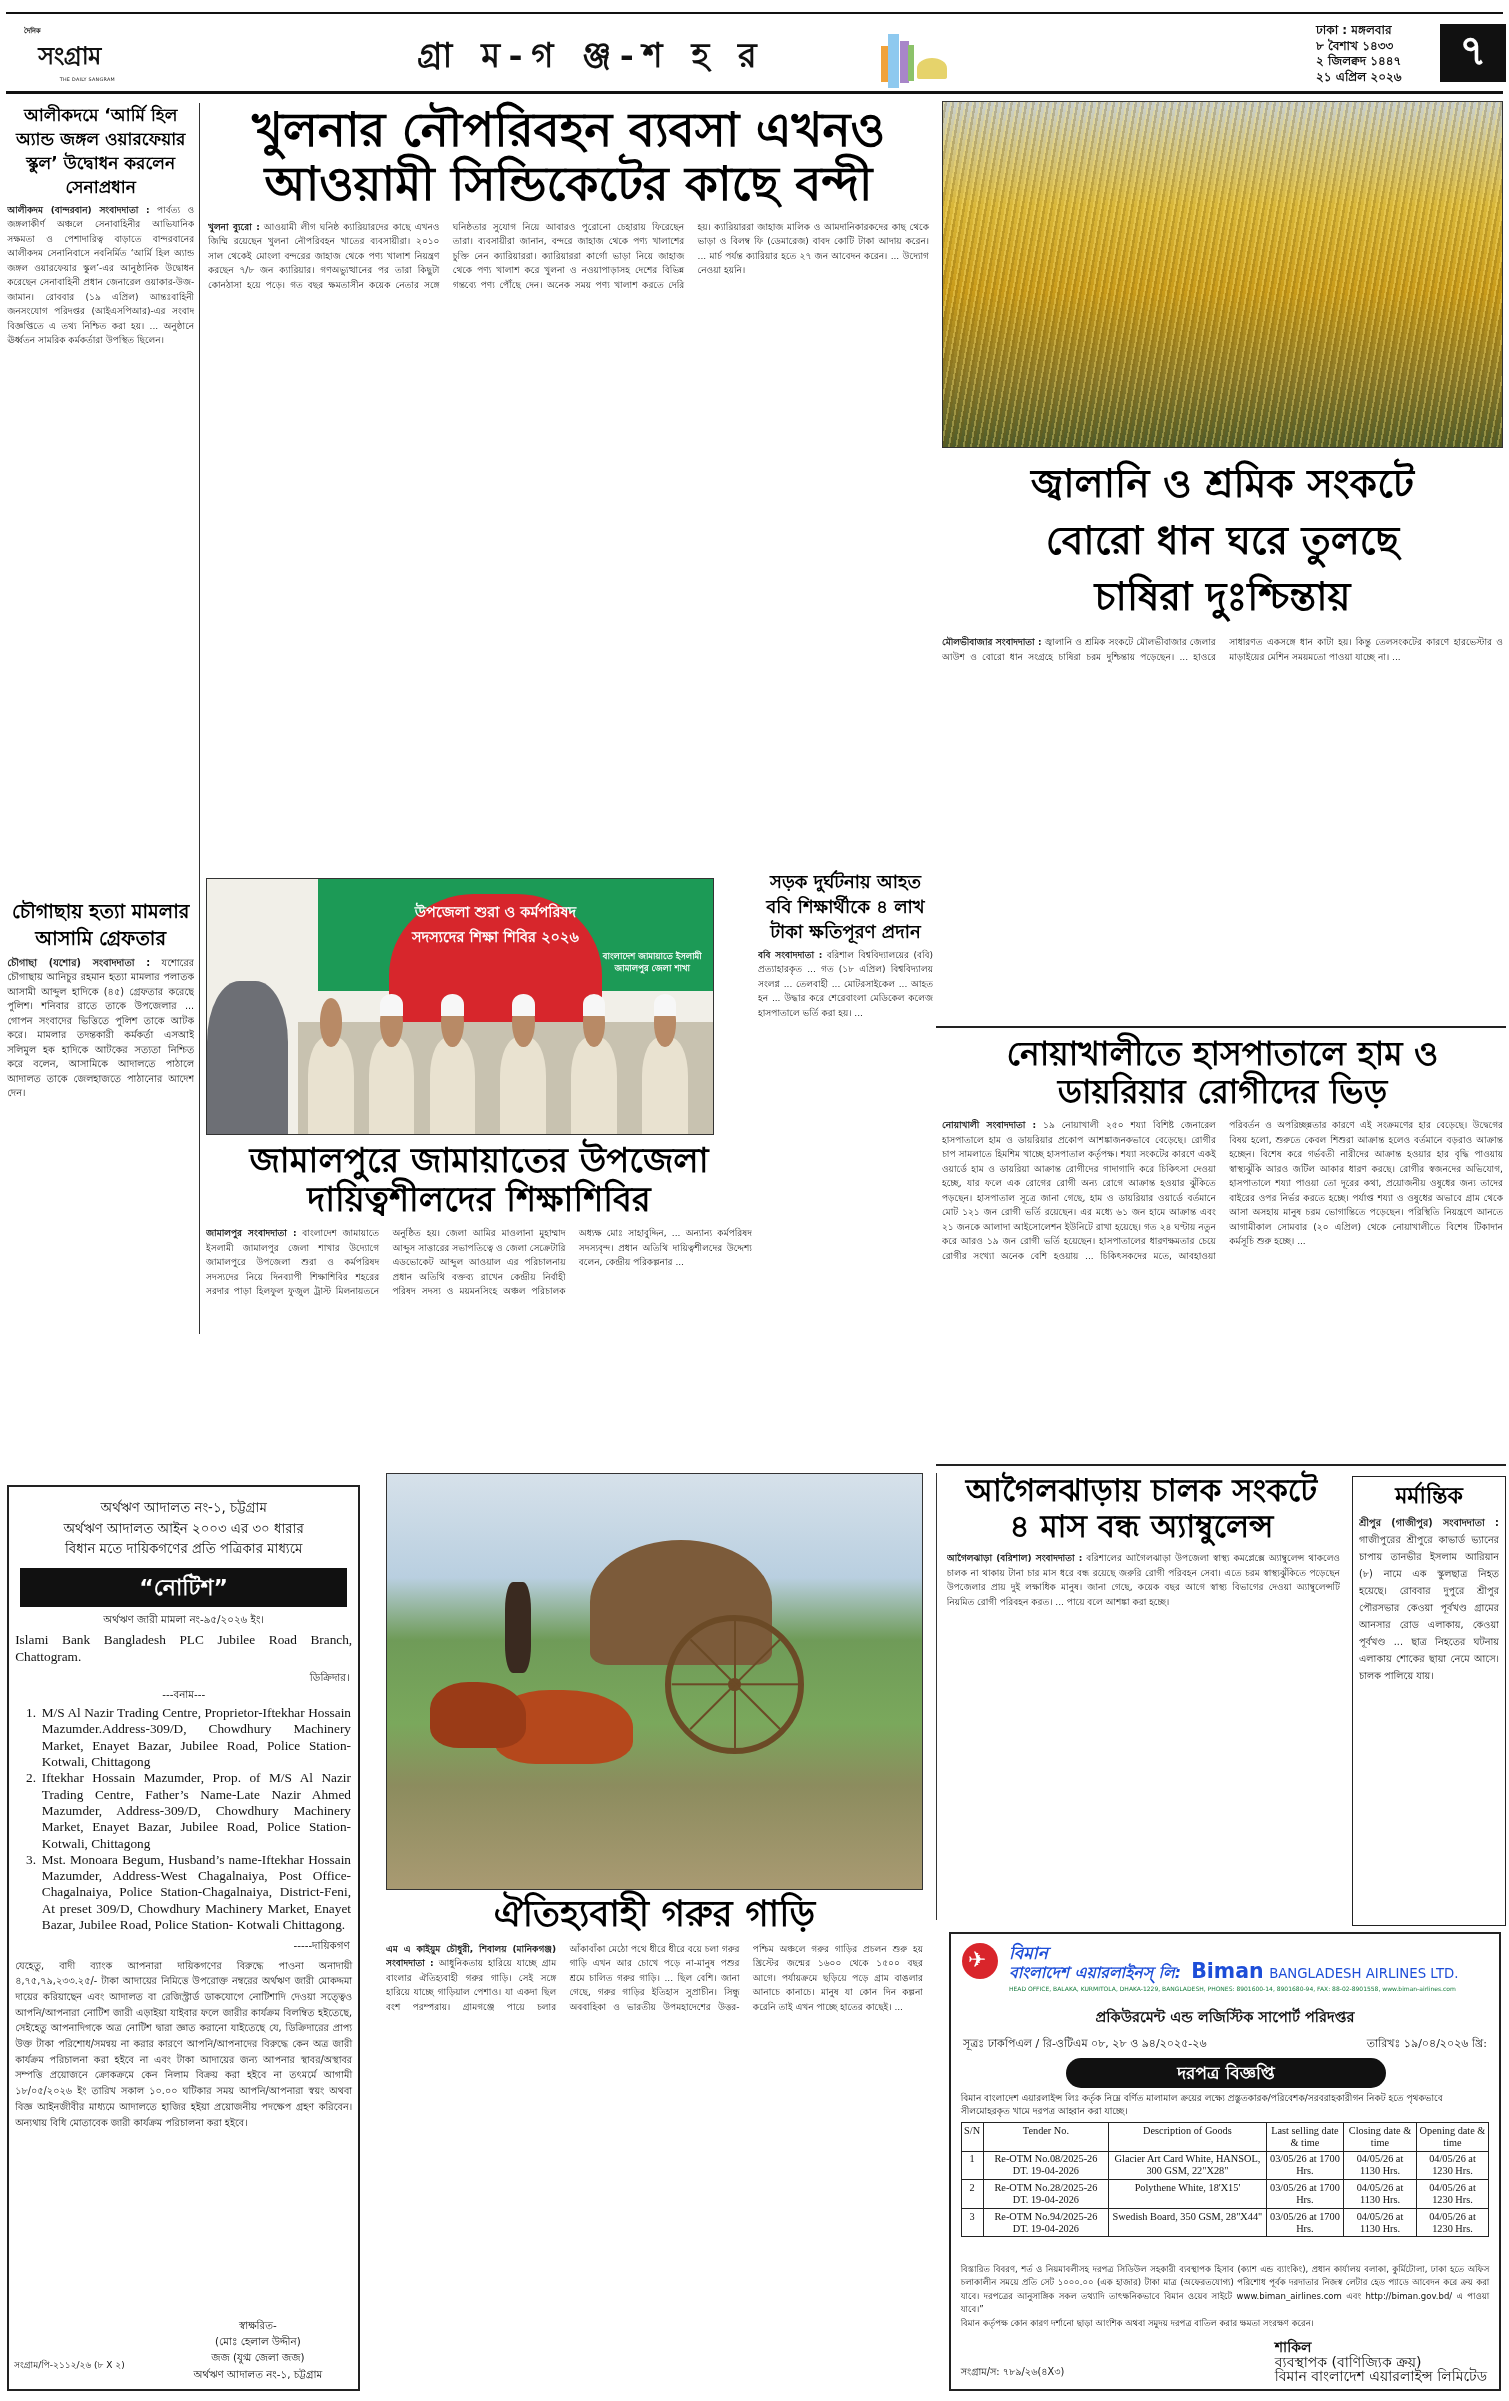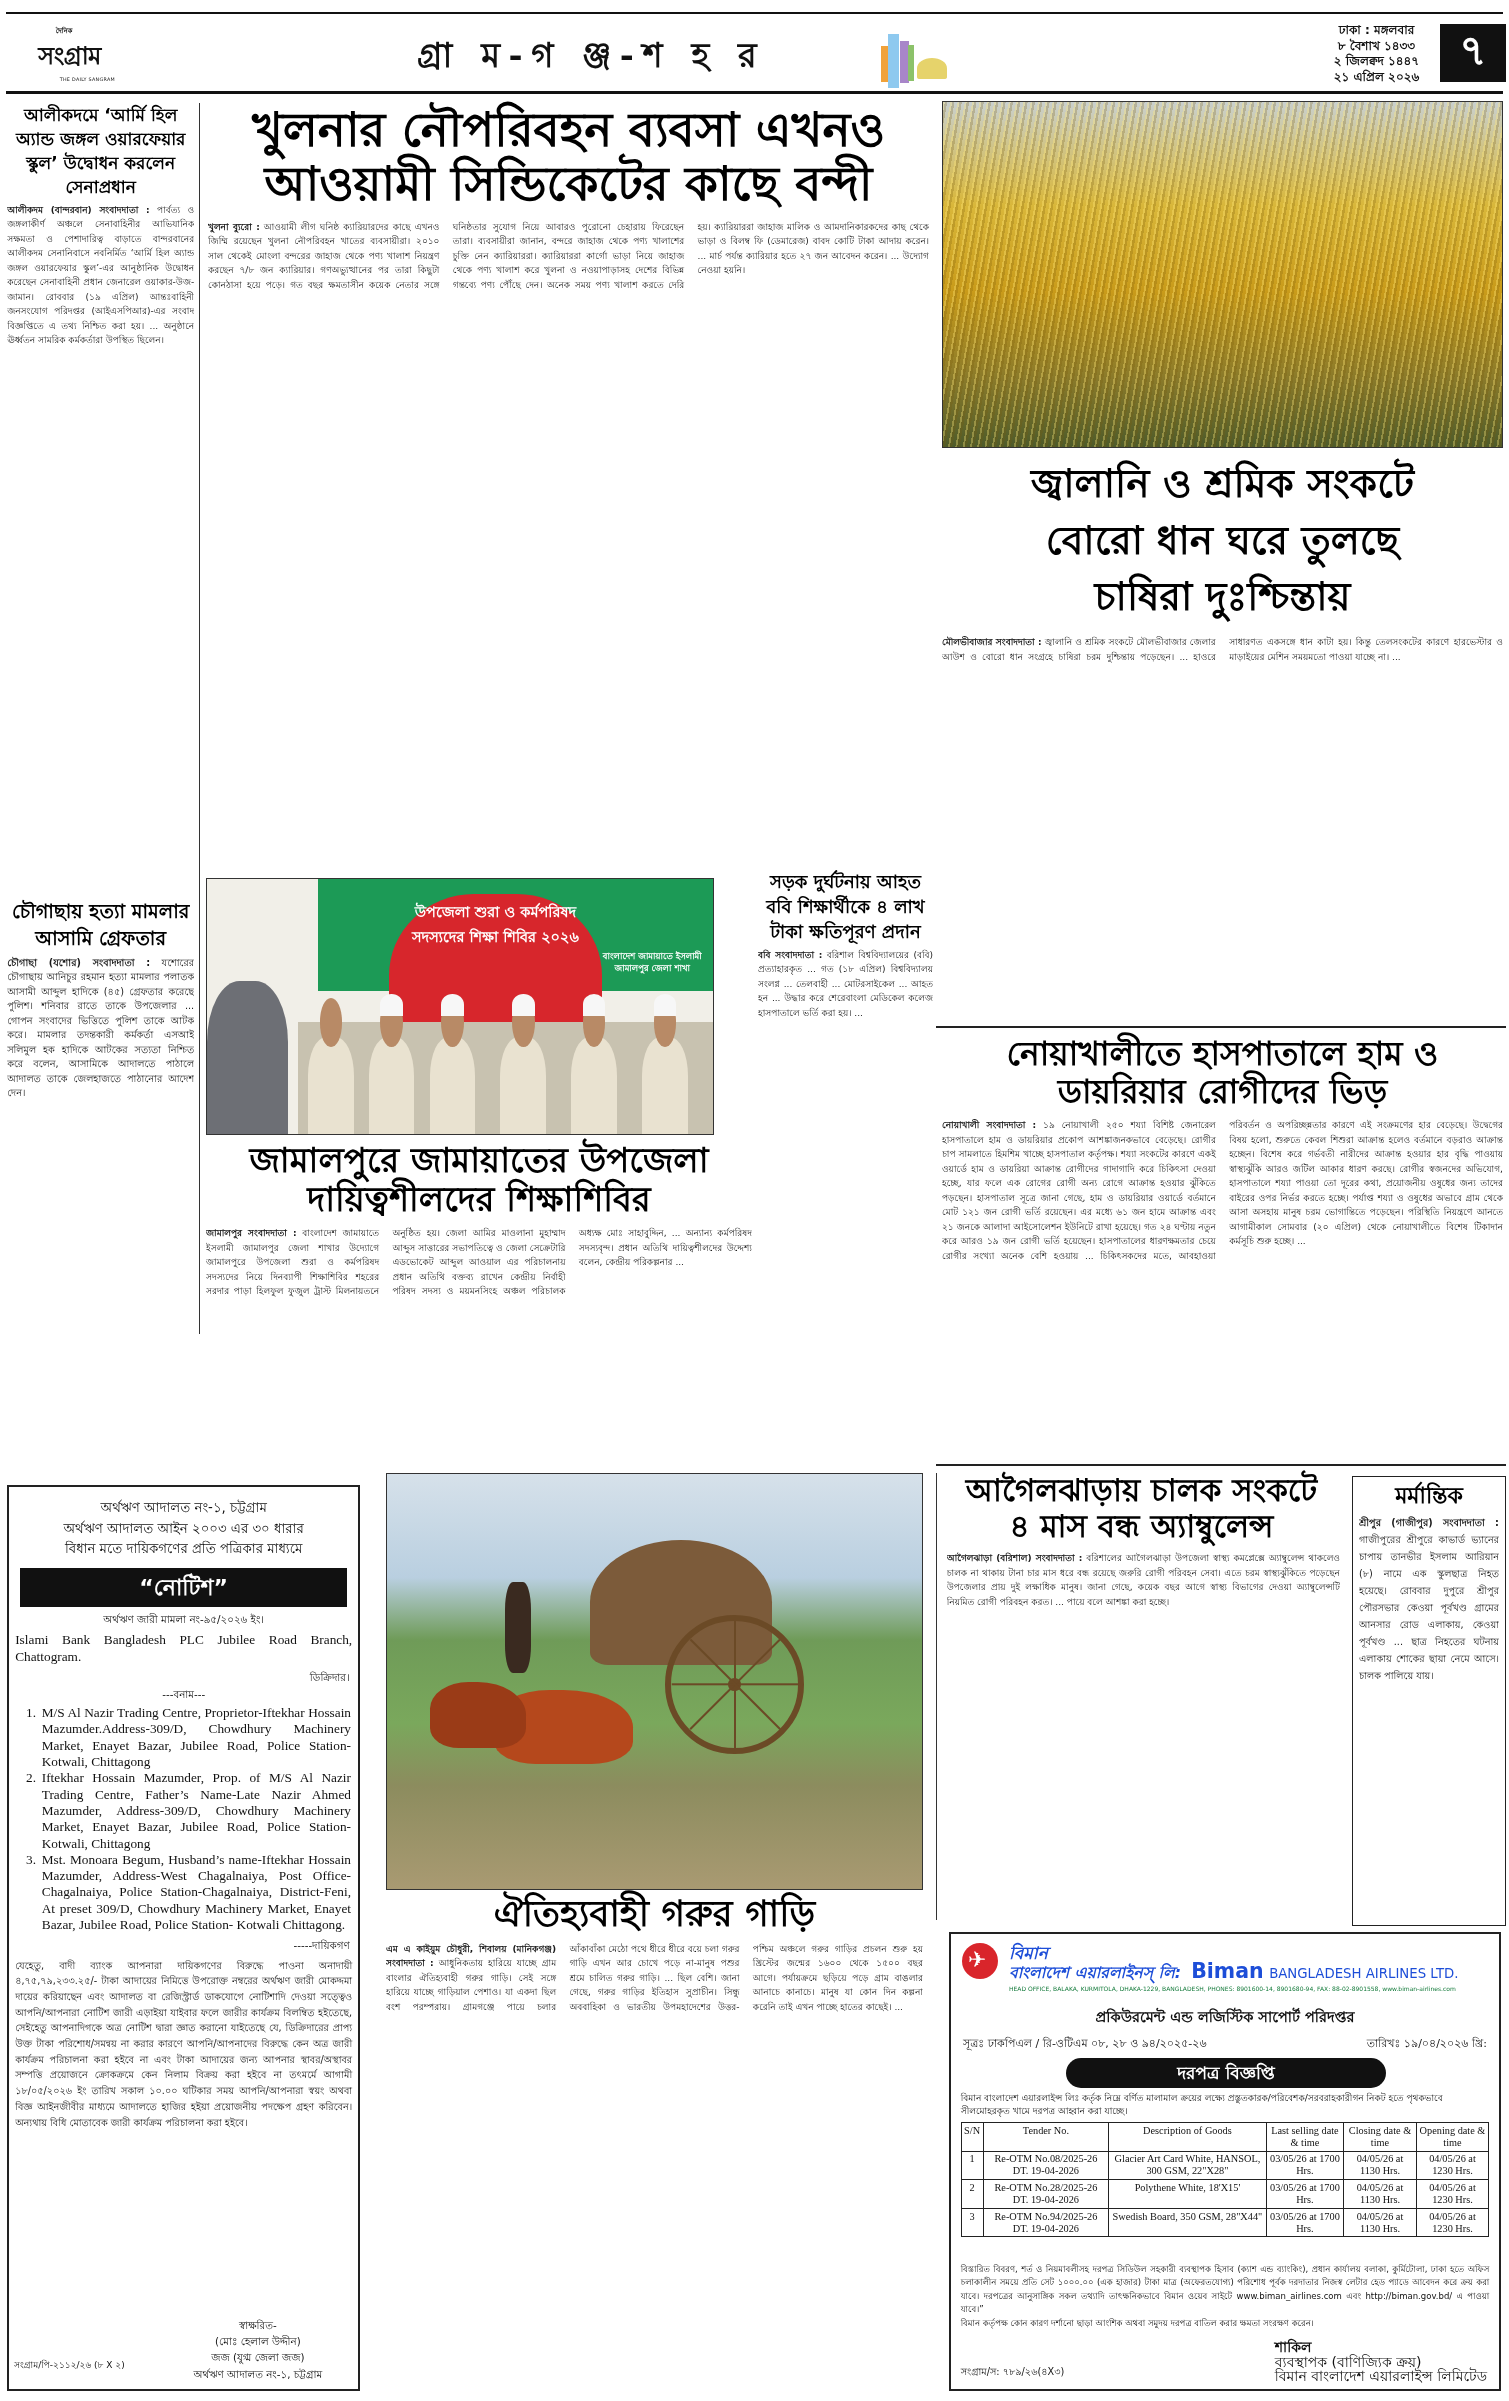--- a/index.html
+++ b/index.html
@@ -8,21 +8,21 @@
   .abs { position: absolute; }
   .rule-thick { position: absolute; left: 6px; right: 6px; height: 3px; background: #111; }
   .rule-thin { position: absolute; background: #222; }
   .vrule { position: absolute; width: 1.2px; background: #333; }
 
   
   .logo-main { font-family: "DejaVu Serif", serif; font-weight: bold; font-size: 24px; letter-spacing: -0.6px; }
   .logo-small { font-size: 6.6px; font-weight: bold; }
   .logo-en { font-size: 4.8px; letter-spacing: 0.3px; }
   .section-title { font-family: "DejaVu Serif", serif; font-size: 34px; letter-spacing: 8.5px; font-weight: bold; }
-  .date-block { text-align: center; font-size: 12px; line-height: 15.7px; font-weight: bold; }
+  .date-block { text-align: left; font-size: 12px; line-height: 15.7px; font-weight: bold; }
   .page-num { background: #111; color: #fff; font-family: "DejaVu Serif", serif; font-size: 42px; font-weight: bold; display:flex; align-items:center; justify-content:center; }
 
   
   .hl { font-family: "DejaVu Sans", sans-serif; font-weight: bold; color: #000; text-align: center; line-height: 1.15; }
   .hl-xl { font-size: 47px; }
   .hl-l  { font-size: 39px; }
   .hl-m  { font-size: 30px; }
   .hl-xs { font-size: 18px; }
 
   .body-text { font-size: 9px; line-height: 14.5px; text-align: justify; color: #1a1a1a; }
@@ -62,21 +62,21 @@
   .biman-logo { position:absolute; width: 36px; height: 36px; border-radius: 50%; background:#d9252b; }
   .biman-logo::after { content:"✈"; position:absolute; left: 6px; top: 4.8px; font-size: 22px; color:#fff; }
   .biman-title { color:#1d4ed8; font-weight:bold; font-style: italic; }
   .pill { background:#111; color:#fff; border-radius: 24px; font-weight:bold; text-align:center; }
 </style>
 </head>
 <body>
 
 <div class="rule-thick" style="top:12px;height:2.4px"></div>
 <div class="abs" style="left:24px;top:25px;width:91px;text-align:center">
-  <div class="logo-small" style="text-align:center;padding-right:11px">দৈনিক</div>
+  <div class="logo-small" style="text-align:left;padding-right:11px">দৈনিক</div>
   <div class="logo-main">সংগ্রাম</div>
   <div class="logo-en" style="text-align:right">THE DAILY SANGRAM</div>
 </div>
 <div class="abs section-title" style="left:417px;top:29px">গ্রা ম-গ ঞ্জ-শ হ র</div>
 <div class="abs" style="left:881px;top:22px;width:54px;height:66px">
   <div class="abs" style="left:0;top:24px;width:7.2px;height:36px;background:#f0a23a"></div>
   <div class="abs" style="left:7.2px;top:12px;width:11px;height:54px;background:#8ec9ef"></div>
   <div class="abs" style="left:19.3px;top:19.3px;width:8.5px;height:42px;background:#a886c9"></div>
   <div class="abs" style="left:26.6px;top:23px;width:6px;height:36px;background:#8cc26a"></div>
   <div class="abs" style="left:36px;top:36px;width:30px;height:20.5px;background:#e6d36b;border-radius:50% 50% 10% 10%"></div>

